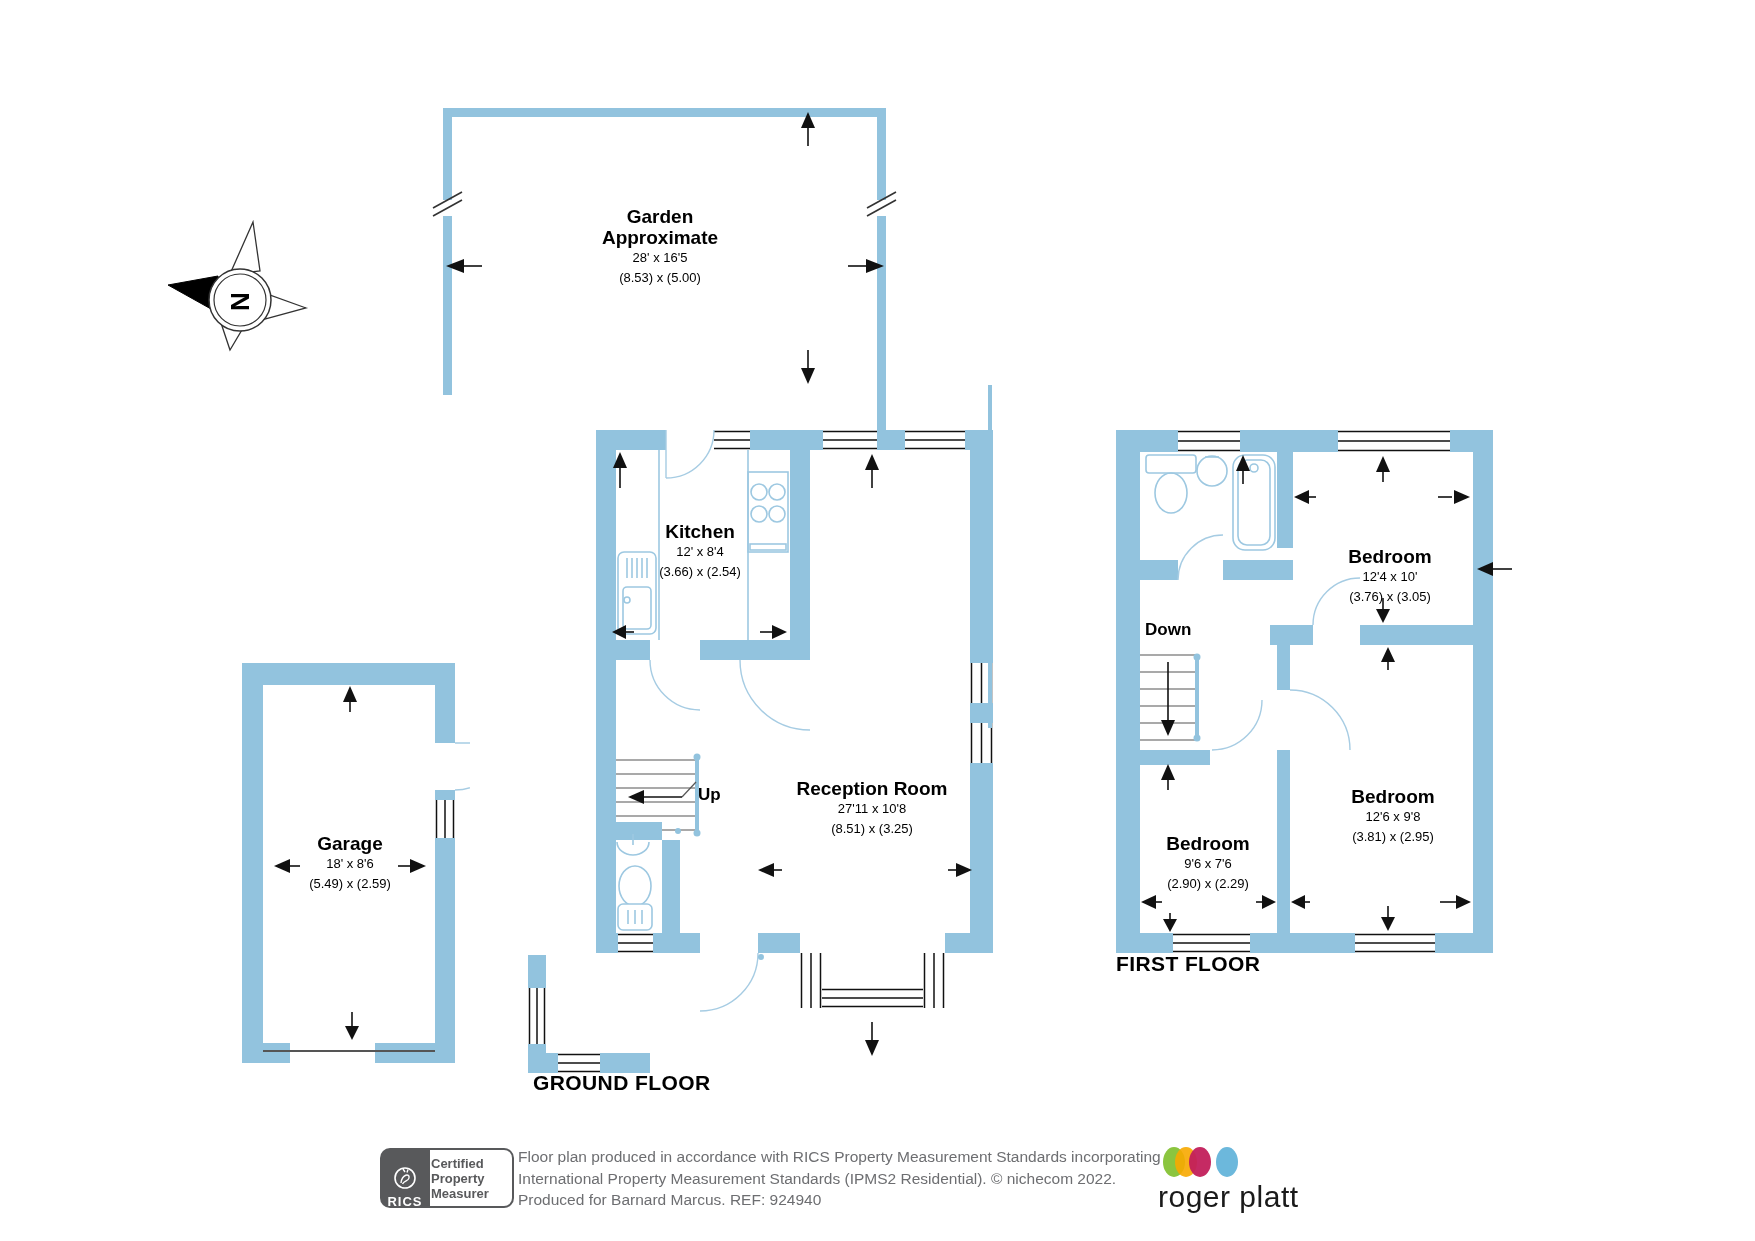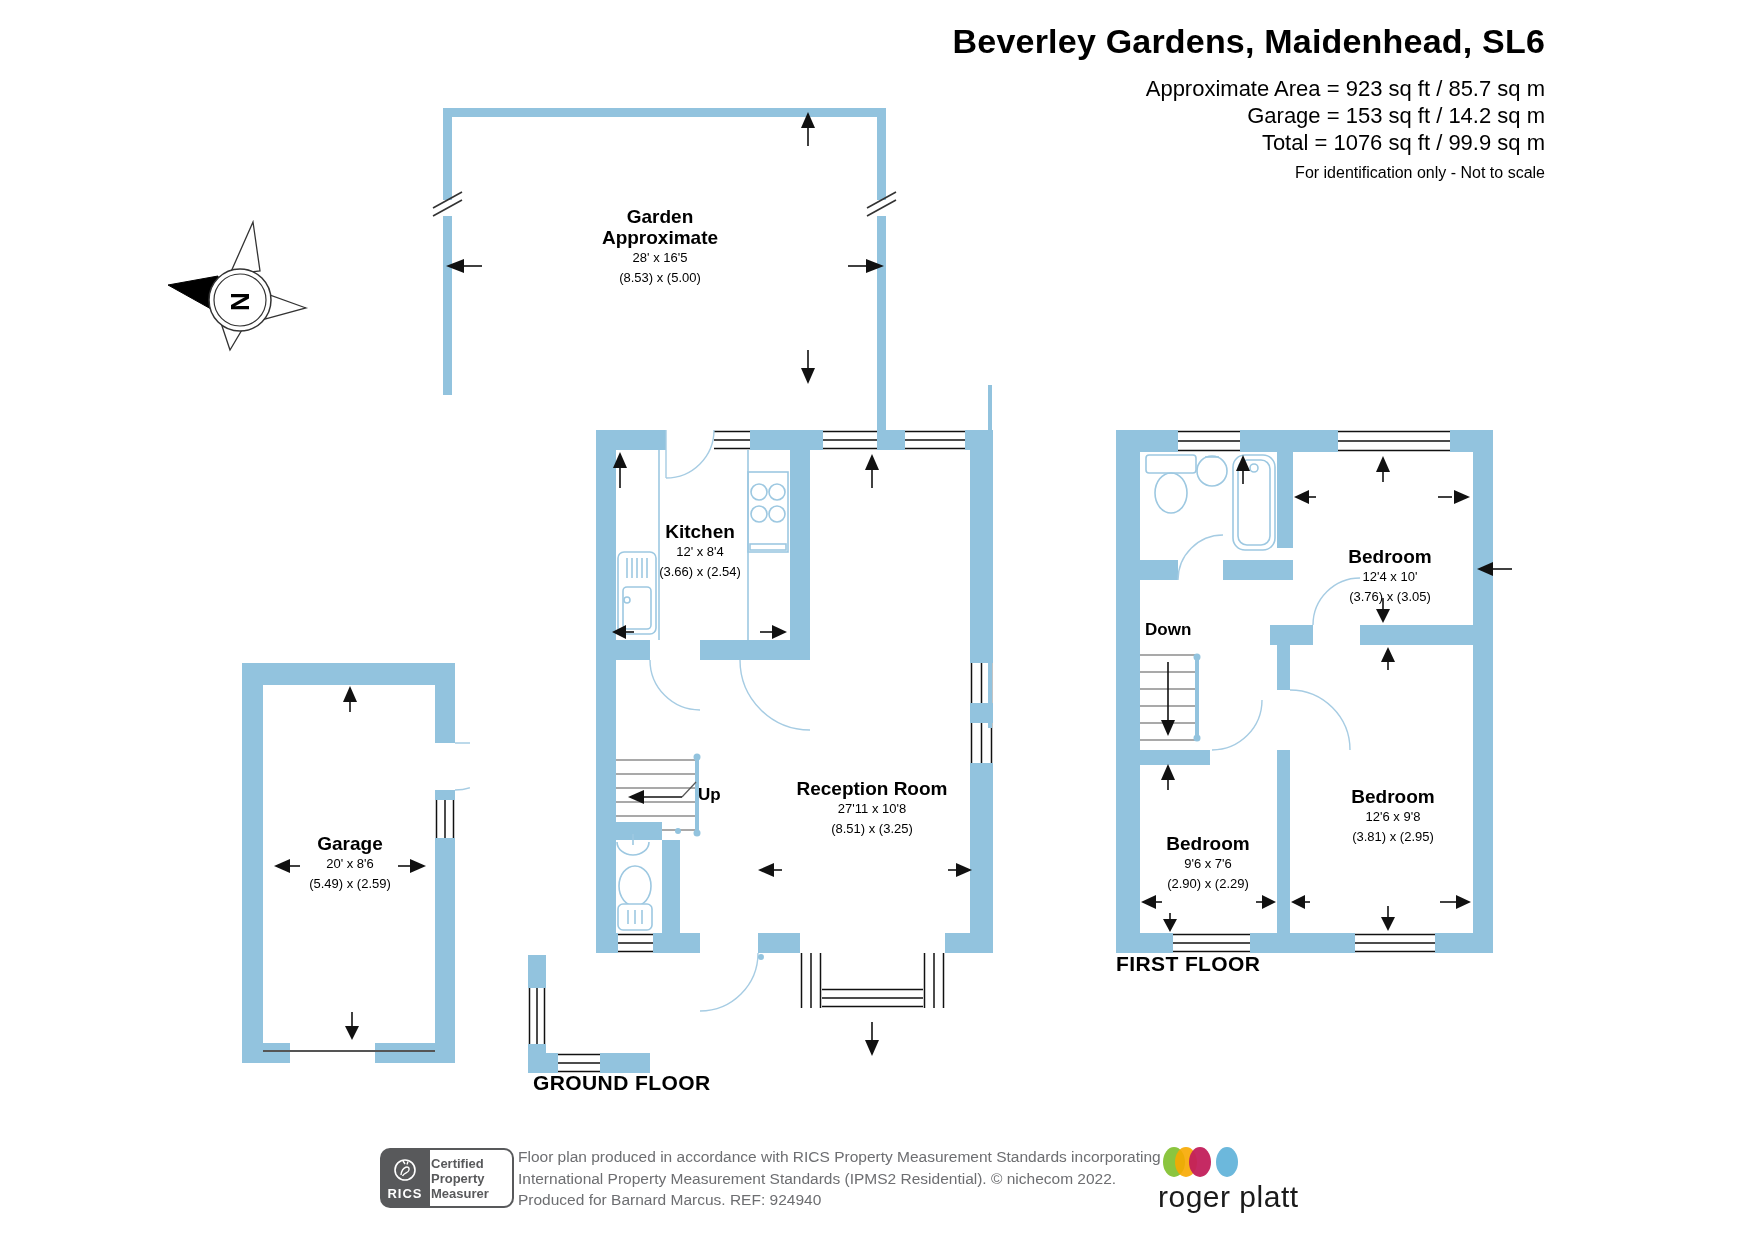--- a/index.html
+++ b/index.html
@@ -29,40 +29,33 @@
   .al{stroke:#111;stroke-width:1.6;}
   .ah{fill:#111;stroke:none;}
   .st{stroke:#555;stroke-width:1.2;}
   .rail{stroke:#92c3de;stroke-width:4;stroke-linecap:round;}
   .raildot{fill:#92c3de;}
   .brk{stroke:#333;stroke-width:1.5;}
   .knob{fill:#92c3de;}
   
   .rics-badge{position:absolute;left:380px;top:1148px;display:flex;height:60px;}
   .rics-square{width:50px;height:60px;background:#58595b;border-radius:10px 0 0 10px;
-               display:flex;flex-direction:column;align-items:center;justify-content:flex-end;padding-bottom:8px;box-sizing:border-box;}
+               display:flex;flex-direction:column;align-items:center;justify-content:flex-end;padding-bottom:0;box-sizing:border-box;}
   .rics-acronym{color:#fff;font-size:13px;font-weight:bold;letter-spacing:1px;line-height:13px;}
   .rics-box{width:84px;border:2px solid #58595b;border-left:none;border-radius:0 10px 10px 0;
             background:#fff;display:flex;flex-direction:column;justify-content:center;padding-left:1px;box-sizing:border-box;}
   .rics-box div{font-size:13px;font-weight:bold;color:#58595b;line-height:15px;}
   .disclaimer{position:absolute;left:518px;top:1146px;color:#6d6e71;font-size:15.5px;line-height:21.5px;}
   .brand-name{position:absolute;left:1158px;top:1180px;font-size:30px;color:#1a1a1a;letter-spacing:.5px;}
 </style>
 </head>
 <body>
 
 <div class="page">
 
-  <div class="header">
-    <div class="title">Beverley Gardens, Maidenhead, SL6</div>
-    <div class="area-line">Approximate Area = 923 sq ft / 85.7 sq m</div>
-    <div class="area-line">Garage = 153 sq ft / 14.2 sq m</div>
-    <div class="area-line">Total = 1076 sq ft / 99.9 sq m</div>
-    <div class="fine-note">For identification only - Not to scale</div>
-  </div>
 
   <svg class="abs" style="left:140px;top:190px" width="180" height="175">
     <polygon points="113,32 90,84 120,81" fill="#fff" stroke="#333" stroke-width="1.3"></polygon>
     <polygon points="166,118 124,103 122,130" fill="#fff" stroke="#333" stroke-width="1.3"></polygon>
     <polygon points="90,160 80,130 106,133" fill="#fff" stroke="#333" stroke-width="1.3"></polygon>
     <polygon points="28,95 78,86 80,124" fill="#000" stroke="#000" stroke-width="1"></polygon>
     <circle cx="100" cy="110" r="31" fill="#fff" stroke="#333" stroke-width="1.5"></circle>
     <circle cx="100" cy="110" r="26" fill="#fff" stroke="#333" stroke-width="1.2"></circle>
   </svg>
   <div class="compass-n">N</div>
@@ -348,21 +341,21 @@
     <div class="rl-dim">12' x 8'4</div>
     <div class="rl-dim">(3.66) x (2.54)</div>
   </div>
   <div class="room-label" style="left:767px;top:778px;width:210px">
     <div class="rl-name">Reception Room</div>
     <div class="rl-dim">27'11 x 10'8</div>
     <div class="rl-dim">(8.51) x (3.25)</div>
   </div>
   <div class="room-label" style="left:245px;top:833px;width:210px">
     <div class="rl-name">Garage</div>
-    <div class="rl-dim">20' x 8'6</div>
+    <div class="rl-dim">18' x 8'6</div>
     <div class="rl-dim">(5.49) x (2.59)</div>
   </div>
   <div class="room-label" style="left:1285px;top:546px;width:210px">
     <div class="rl-name">Bedroom</div>
     <div class="rl-dim">12'4 x 10'</div>
     <div class="rl-dim">(3.76) x (3.05)</div>
   </div>
   <div class="room-label" style="left:1288px;top:786px;width:210px">
     <div class="rl-name">Bedroom</div>
     <div class="rl-dim">12'6 x 9'8</div>

